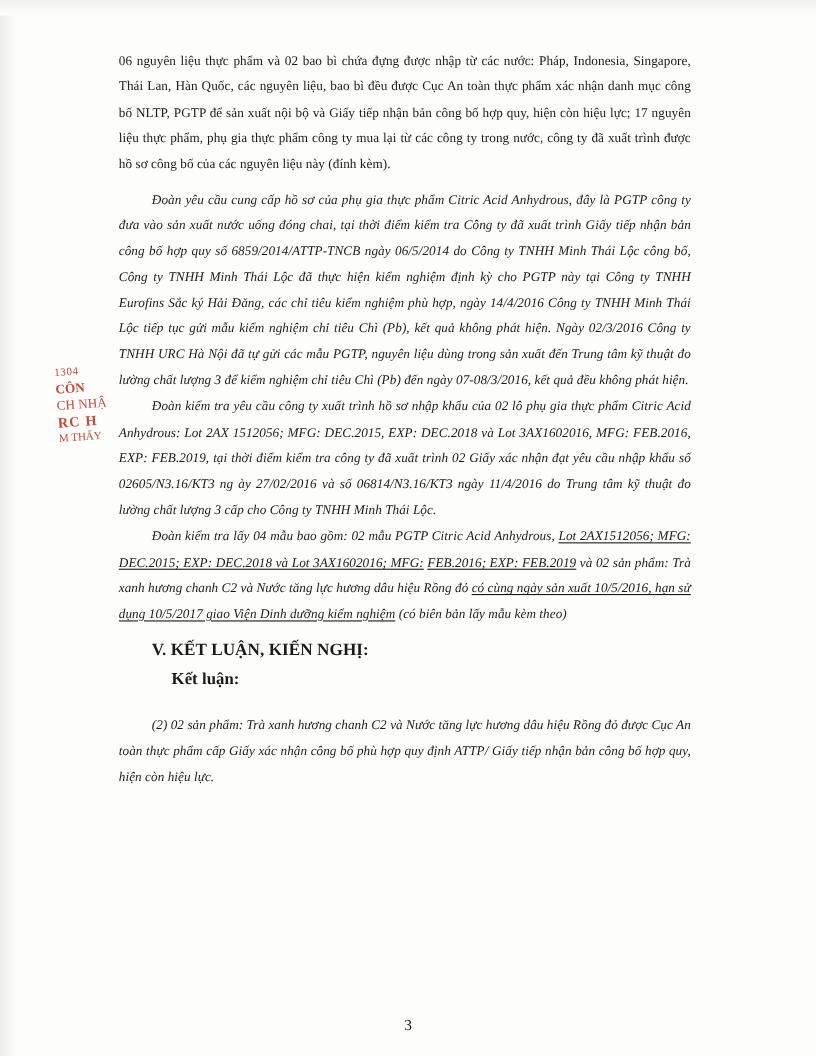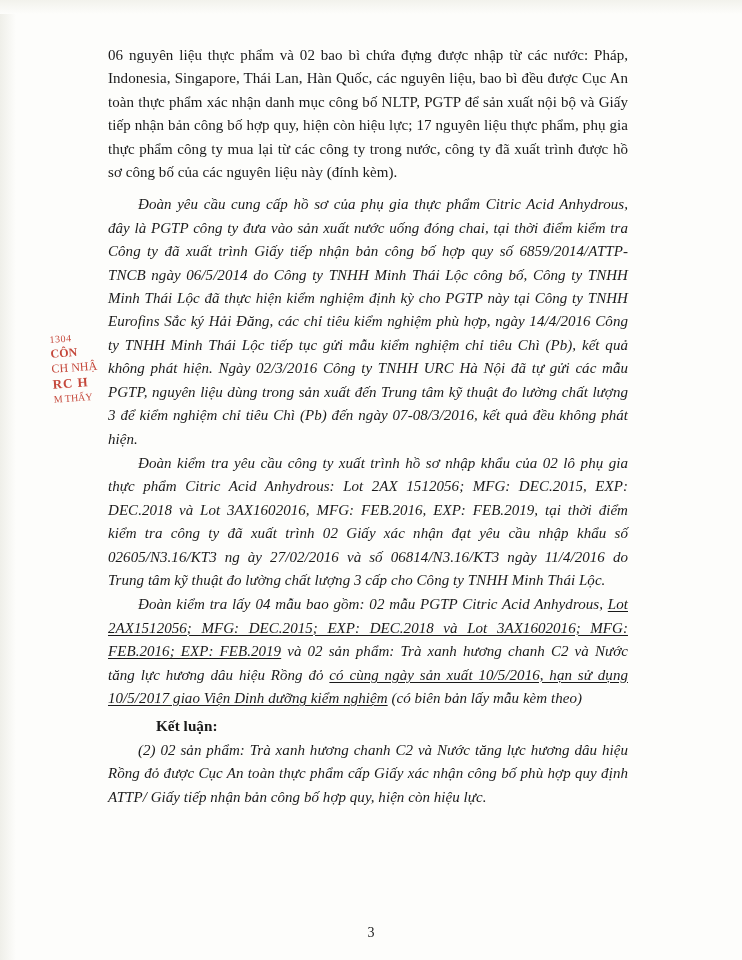--- a/index.html
+++ b/index.html
@@ -17,21 +17,21 @@
     color: #1a1a1a;
   }
   .content {
     position: absolute;
     left: 108px;
     top: 44px;
     width: 520px;
   }
   p {
     margin: 0 0 1px 0;
-    font-size: 15px;
+    font-size: 12px;
     line-height: 23.4px;
     text-align: justify;
     text-justify: inter-word;
     letter-spacing: 0.05px;
   }
   p.indent { text-indent: 30px; font-style: italic; }
   .heading {
     margin: 7px 0 2px 0;
     font-size: 15.2px;
     line-height: 23.4px;
@@ -39,21 +39,21 @@
     text-indent: 48px;
   }
   .heading-v {
     margin: 9px 0 2px 0;
     font-size: 15.6px;
     line-height: 23.4px;
     font-weight: bold;
     text-indent: 30px;
   }
   .sub-heading {
-    margin: 4px 0 1px 0;
+    margin: 4px 0 18px 0;
     font-size: 15.2px;
     line-height: 23.4px;
     font-weight: bold;
     text-indent: 48px;
   }
   .gap { height: 8px; }
   .u { text-decoration: underline; text-decoration-thickness: 1px; text-underline-offset: 2px; }
   .pageno {
     position: absolute;
     left: 0;
@@ -116,20 +116,21 @@
     <div class="gap"></div>
 
     <p class="indent">Đoàn yêu cầu cung cấp hồ sơ của phụ gia thực phẩm Citric Acid Anhydrous, đây là PGTP công ty đưa vào sản xuất nước uống đóng chai, tại thời điểm kiểm tra Công ty đã xuất trình Giấy tiếp nhận bản công bố hợp quy số 6859/2014/ATTP-TNCB ngày 06/5/2014 do Công ty TNHH Minh Thái Lộc công bố, Công ty TNHH Minh Thái Lộc đã thực hiện kiểm nghiệm định kỳ cho PGTP này tại Công ty TNHH Eurofins Sắc ký Hải Đăng, các chỉ tiêu kiểm nghiệm phù hợp, ngày 14/4/2016 Công ty TNHH Minh Thái Lộc tiếp tục gửi mẫu kiểm nghiệm chỉ tiêu Chì (Pb), kết quả không phát hiện. Ngày 02/3/2016 Công ty TNHH URC Hà Nội đã tự gửi các mẫu PGTP, nguyên liệu dùng trong sản xuất đến Trung tâm kỹ thuật đo lường chất lượng 3 để kiểm nghiệm chỉ tiêu Chì (Pb) đến ngày 07-08/3/2016, kết quả đều không phát hiện.</p>
 
 
     <p class="indent">Đoàn kiểm tra yêu cầu công ty xuất trình hồ sơ nhập khẩu của 02 lô phụ gia thực phẩm Citric Acid Anhydrous: Lot 2AX 1512056; MFG: DEC.2015, EXP: DEC.2018 và Lot 3AX1602016, MFG: FEB.2016, EXP: FEB.2019, tại thời điểm kiểm tra công ty đã xuất trình 02 Giấy xác nhận đạt yêu cầu nhập khẩu số 02605/N3.16/KT3 ng ày 27/02/2016 và số 06814/N3.16/KT3 ngày 11/4/2016 do Trung tâm kỹ thuật đo lường chất lượng 3 cấp cho Công ty TNHH Minh Thái Lộc.</p>
 
 
     <p class="indent"><span>Đoàn kiểm tra lấy  04 mẫu bao gồm: 02 mẫu PGTP Citric Acid Anhydrous,</span> <span class="u">Lot 2AX1512056; MFG: DEC.2015; EXP: DEC.2018 và  Lot 3AX1602016; MFG:</span> <span class="u">FEB.2016; EXP: FEB.2019</span><span> và 02 sản phẩm: Trà xanh hương chanh C2 và Nước tăng lực hương dâu hiệu Rồng đỏ </span><span class="u">có cùng ngày sản xuất 10/5/2016, hạn sử dụng 10/5/2017 giao Viện Dinh  dưỡng kiểm nghiệm</span><span> (có biên bản lấy mẫu kèm theo)</span></p>
 
+    <p class="heading-v">V. KẾT LUẬN, KIẾN NGHỊ:</p>
 
     <p class="sub-heading">Kết luận:</p>
 
     <p class="indent">(2) 02 sản phẩm: Trà xanh hương chanh C2 và Nước tăng lực hương dâu hiệu Rồng đỏ được Cục An toàn thực phẩm cấp  Giấy xác nhận công bố phù hợp quy định ATTP/ Giấy tiếp nhận bản công bố hợp quy, hiện còn hiệu lực.</p>
 
   </div>
 
   <div class="pageno">3</div>
 </div>
 

